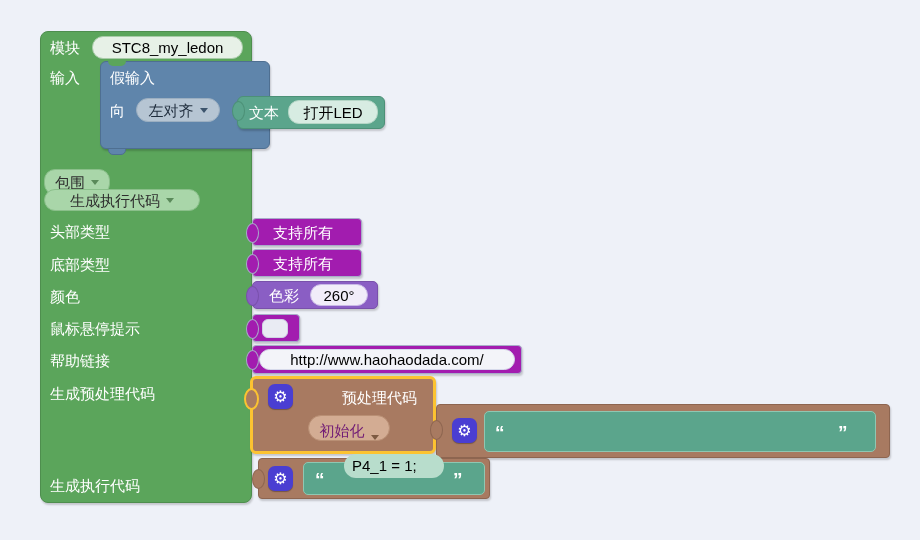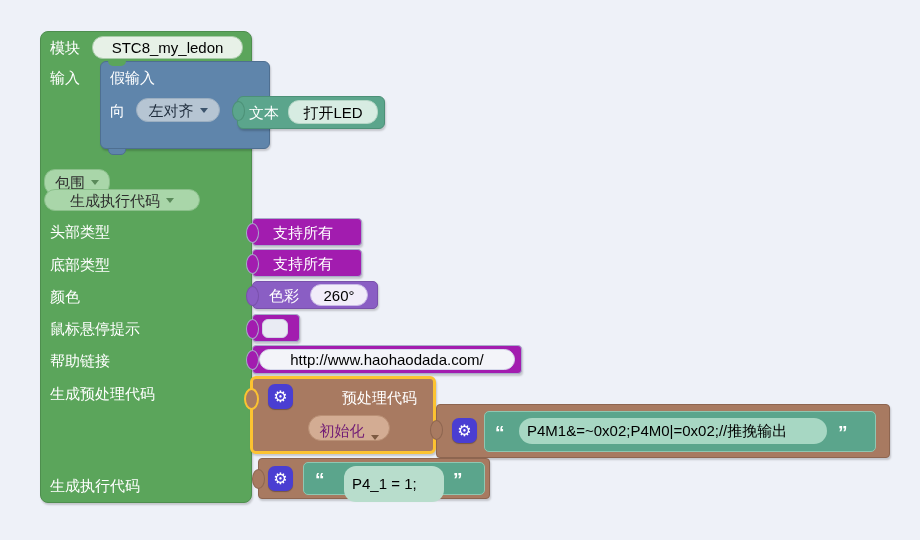--- a/index.html
+++ b/index.html
@@ -124,31 +124,28 @@
     <span class="arrow tan"></span>
   </div>
 
   <div class="block brown-block" style="left:436px;top:404px;width:454px;height:54px;border-radius:4px;"></div>
   <div class="tab brown-block" style="left:430px;top:420px;"></div>
   <div class="gear" style="left:452px;top:418px;">
     <span>⚙</span>
   </div>
   <div class="block teal-block" style="left:484px;top:411px;width:392px;height:41px;border:1px solid #8fc7b2;border-radius:5px;box-shadow:none;"></div>
   <span class="quote" style="left:495px;top:423px;">“</span>
-  <div class="codefield" style="left:519px;top:418px;width:308px;height:26px;background:#a7d7c3;">
-    <span>P4M1&amp;=~0x02;P4M0|=0x02;//推挽输出</span>
-  </div>
   <span class="quote" style="left:838px;top:423px;">”</span>
 
   <span class="lbl" style="left:50px;top:468px;margin-top:8px;">生成执行代码</span>
   <div class="block brown-block" style="left:258px;top:458px;width:232px;height:41px;border-radius:4px;"></div>
   <div class="tab brown-block" style="left:252px;top:469px;"></div>
   <div class="gear" style="left:268px;top:466px;">
     <span>⚙</span>
   </div>
   <div class="block teal-block" style="left:303px;top:462px;width:182px;height:33px;border:1px solid #8fc7b2;border-radius:5px;box-shadow:none;"></div>
   <span class="quote" style="left:315px;top:470px;">“</span>
-  <div class="codefield" style="left:344px;top:466px;width:100px;height:36px;background:#b8ddcc;border-radius:12px;">
+  <div class="codefield" style="left:344px;top:454px;width:100px;height:24px;background:#b8ddcc;border-radius:12px;">
     <span>P4_1 = 1;</span>
   </div>
   <span class="quote" style="left:453px;top:470px;">”</span>
 
 </div>
 
 </body></html>

